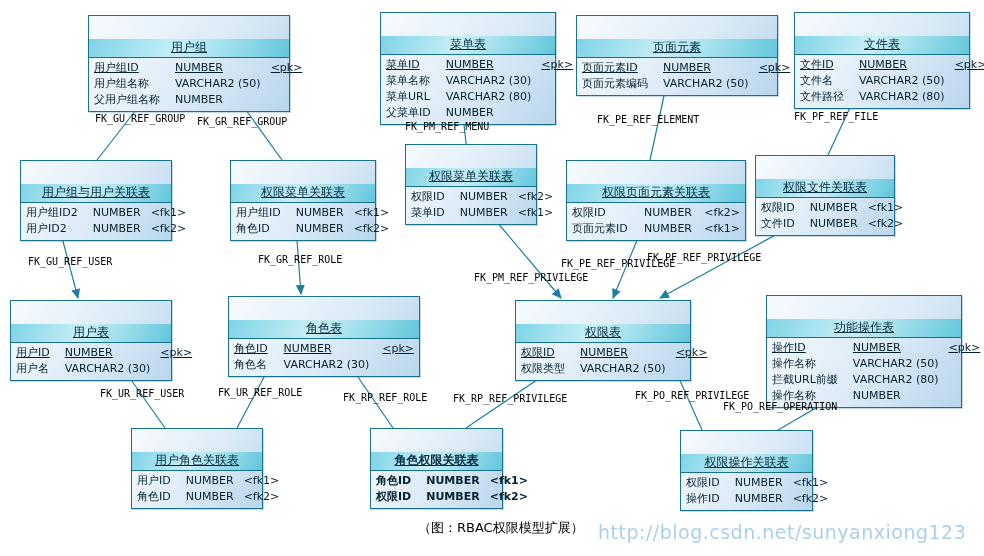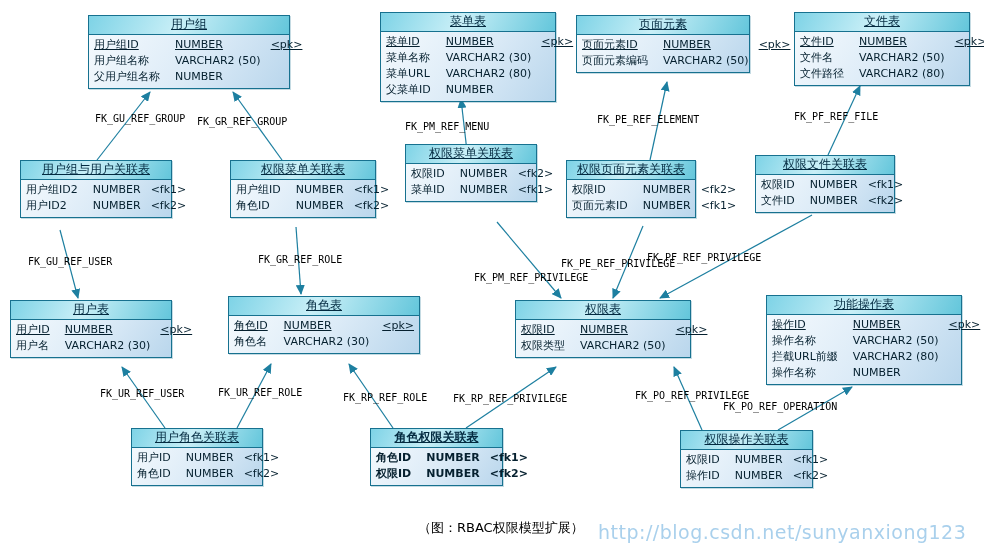--- a/index.html
+++ b/index.html
@@ -16,21 +16,21 @@
     border: 1px solid var(--border, #17718f);
     background: linear-gradient(125deg, #f7fbfe 0%, #dcebf7 55%, #b9d6ec 100%);
     box-shadow: 1px 1px 0 rgba(23,113,143,.25);
     font-size: 11px; color: #05202f; line-height: 14px;
   }
   .entity-title {
     text-align: center; font-size: 12px; line-height: 15px;
     padding: 1px 4px 2px;
     border-bottom: 1px solid var(--border, #17718f);
     background: linear-gradient(115deg, #7ed3e6 0%, #c9eff7 45%, #63c6db 100%);
-    text-decoration: underline; color: #032a40; white-space: nowrap; overflow: hidden;
+    text-decoration: underline; color: #032a40; white-space: nowrap; overflow: hidden; margin-top: 23px;
   }
   .entity-body { display: table; width: 100%; padding: 2px 0 3px; }
   .entity-row { display: table-row; }
   .col-name, .col-type, .col-key { display: table-cell; padding: 1px 5px; white-space: nowrap; }
   .col-type { padding-left: 10px; }
   .col-key { text-align: right; }
   .pk .col-name, .pk .col-type, .pk .col-key { text-decoration: underline; }
 
   .fk-label {
     position: absolute; font-family: "DejaVu Sans Mono", monospace;
@@ -111,21 +111,21 @@
             <span class="col-type">VARCHAR2 (80)</span>
             <span class="col-key"></span>
           </div>
           <div class="entity-row">
             <span class="col-name">父菜单ID</span>
             <span class="col-type">NUMBER</span>
             <span class="col-key"></span>
           </div>
         </div>
       </div>
-      <div class="entity" style="left: 576px; top: 15px; width: 174px;">
+      <div class="entity" style="left: 576px; top: 15px; width: 202px;">
         <div class="entity-title">页面元素</div>
         <div class="entity-body">
           <div class="entity-row pk">
             <span class="col-name">页面元素ID</span>
             <span class="col-type">NUMBER</span>
             <span class="col-key">&lt;pk&gt;</span>
           </div>
           <div class="entity-row">
             <span class="col-name">页面元素编码</span>
             <span class="col-type">VARCHAR2 (50)</span>
@@ -191,21 +191,21 @@
             <span class="col-type">NUMBER</span>
             <span class="col-key">&lt;fk2&gt;</span>
           </div>
           <div class="entity-row">
             <span class="col-name">菜单ID</span>
             <span class="col-type">NUMBER</span>
             <span class="col-key">&lt;fk1&gt;</span>
           </div>
         </div>
       </div>
-      <div class="entity" style="left: 566px; top: 160px; width: 130px;">
+      <div class="entity" style="left: 566px; top: 160px; width: 180px;">
         <div class="entity-title">权限页面元素关联表</div>
         <div class="entity-body">
           <div class="entity-row">
             <span class="col-name">权限ID</span>
             <span class="col-type">NUMBER</span>
             <span class="col-key">&lt;fk2&gt;</span>
           </div>
           <div class="entity-row">
             <span class="col-name">页面元素ID</span>
             <span class="col-type">NUMBER</span>

